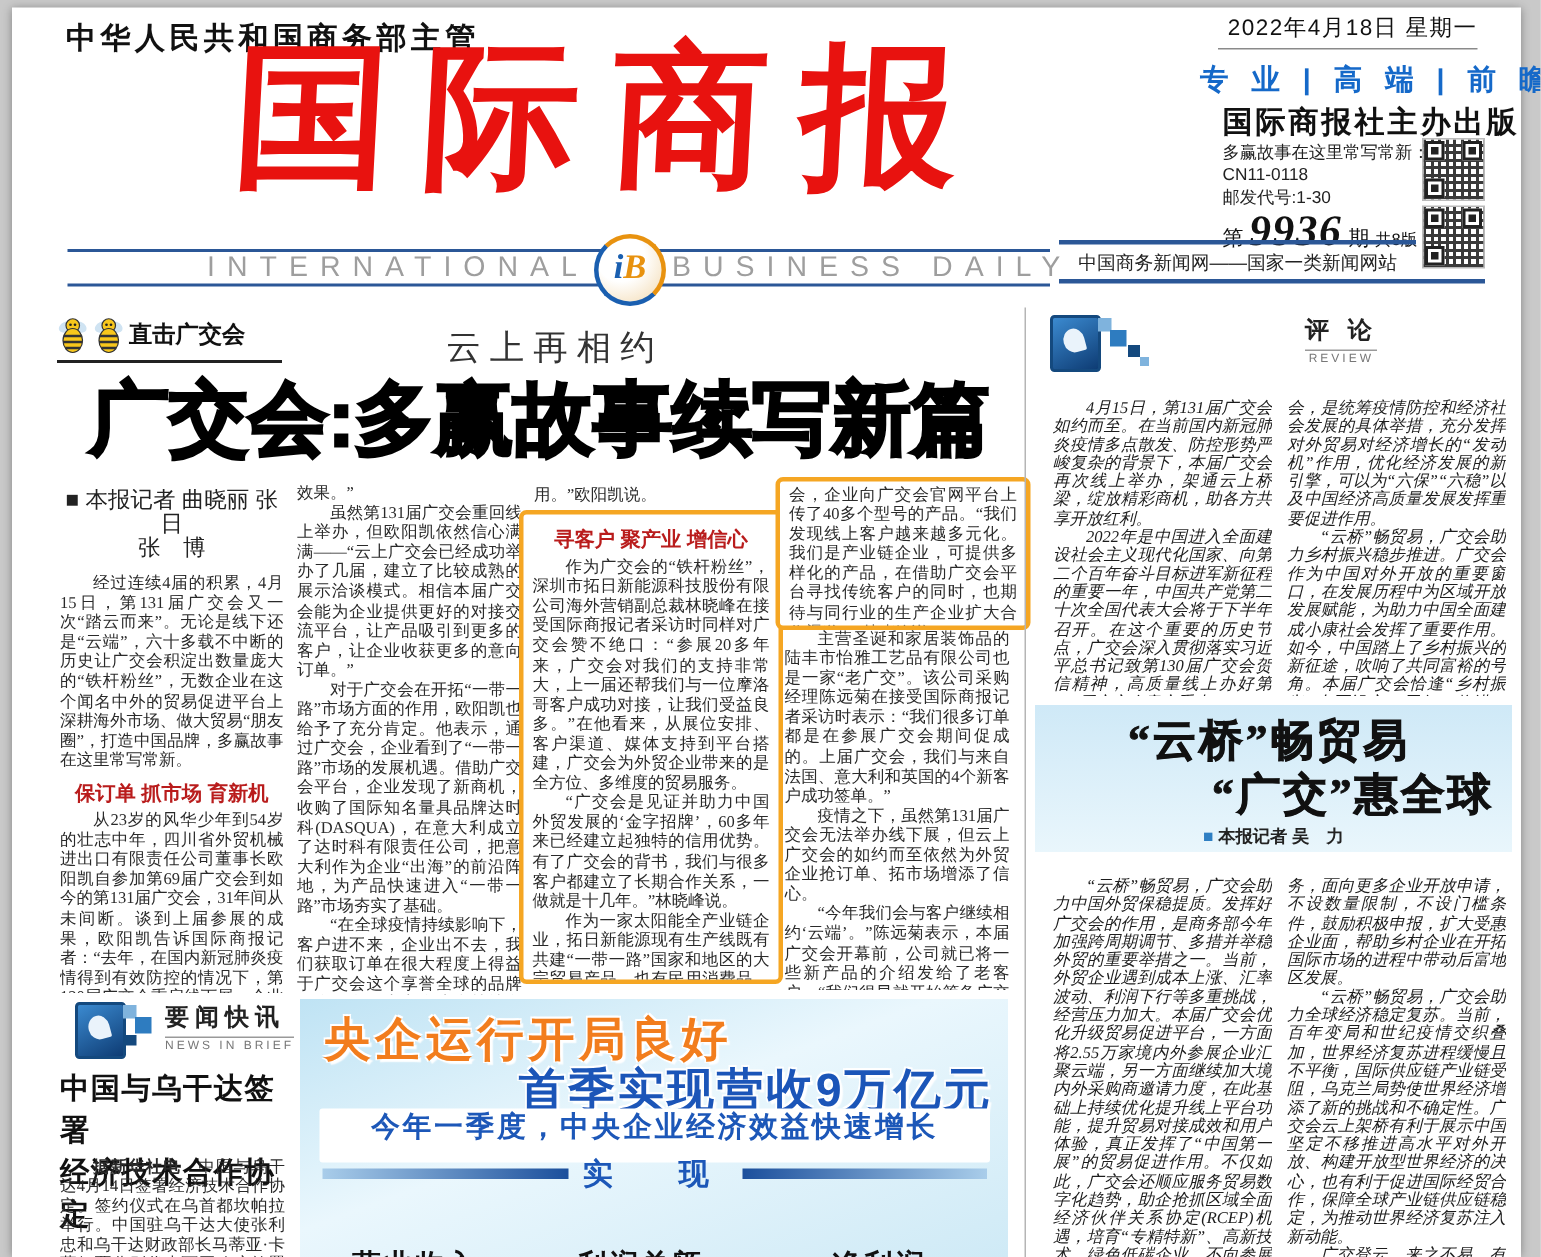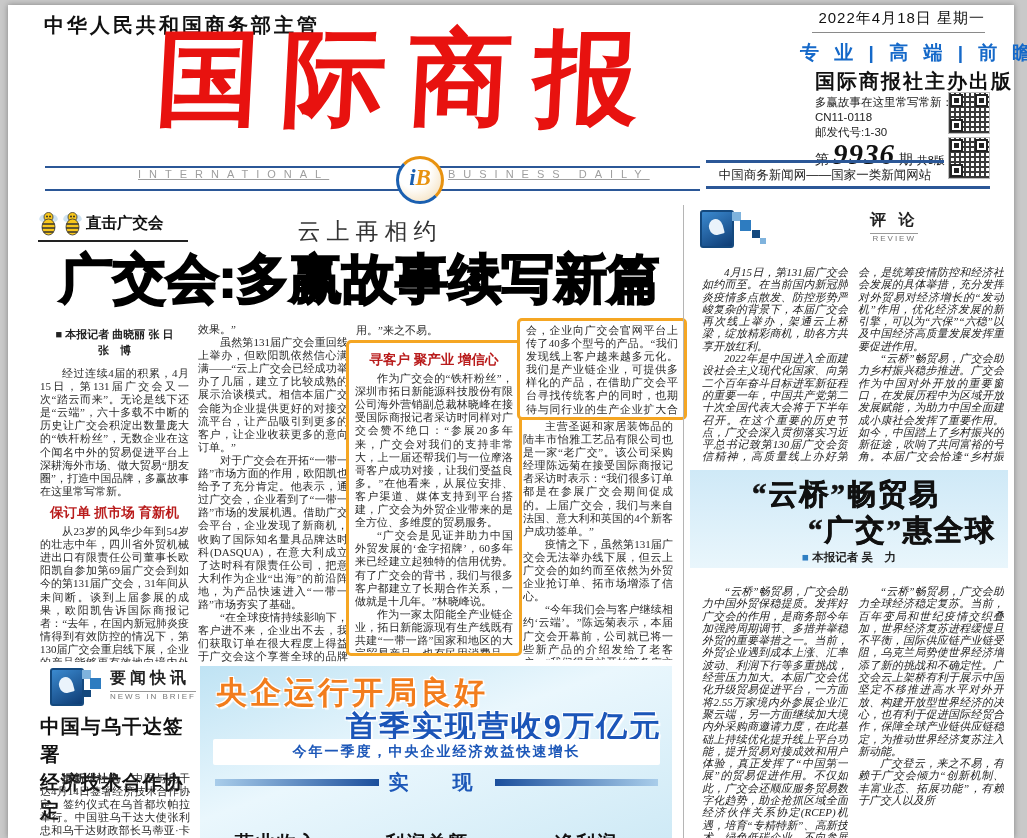--- a/index.html
+++ b/index.html
@@ -8,21 +8,21 @@
   .abs{position:absolute;}
   .page{left:8px;top:5px;width:1006px;height:833px;background:#fff;box-shadow:0 0 6px rgba(0,0,0,.35);}
   
   .supervisor{left:44px;top:12px;font-family:"Liberation Sans","DejaVu Sans",sans-serif;
               font-size:20px;font-weight:600;letter-spacing:3px;color:#111;}
   .masthead{left:128px;top:22px;width:560px;text-align:center;font-size:104px;line-height:1.1;
             font-weight:bold;color:#e8120f;letter-spacing:22px;transform:skewX(-3deg);
             font-family:"Liberation Serif","DejaVu Serif",serif;white-space:nowrap;}
   .stripline{height:2px;background:#2b5797;}
   .striptext{font-family:"Liberation Sans","DejaVu Sans",sans-serif;color:#9e9e9e;
-             font-size:11px;letter-spacing:8px;white-space:nowrap;text-decoration:underline;}
+             font-size:19px;letter-spacing:8px;white-space:nowrap;}
   .iblogo{width:42px;height:42px;border-radius:50%;background:radial-gradient(circle at 35% 30%,#fff 40%,#f2d9ae);
           border:3px solid #e8920f;border-left-color:#1a5fb0;border-bottom-color:#1a5fb0;
           text-align:center;line-height:38px;font-style:italic;font-weight:bold;font-size:23px;
           font-family:"Liberation Serif",serif;background-color:#fff;}
   .iblogo .i{color:#1a5fb0;} .iblogo .b{color:#e8920f;}
   .hr-right{height:1px;background:#8a8a8a;}
   .date{font-family:"Liberation Sans","DejaVu Sans",sans-serif;font-size:15px;color:#111;letter-spacing:1px;}
   .slogan{font-family:"Liberation Sans","DejaVu Sans",sans-serif;font-size:19px;font-weight:bold;
           color:#1569c9;letter-spacing:5px;white-space:nowrap;}
   .publisher{font-family:"Liberation Sans","DejaVu Sans",sans-serif;font-size:20px;font-weight:600;
@@ -42,21 +42,21 @@
   .tagwrap{left:38px;top:210px;width:150px;border-bottom:2px solid #222;padding-bottom:4px;
            display:flex;align-items:center;gap:3px;}
   .taglabel{font-family:"Liberation Sans","DejaVu Sans",sans-serif;font-size:15.5px;font-weight:bold;color:#111;}
   .kicker{left:240px;top:216px;width:260px;text-align:center;font-size:23px;color:#333;letter-spacing:6px;}
   .headline{left:44px;top:244px;width:632px;text-align:center;
             font-family:"Liberation Sans","DejaVu Sans",sans-serif;font-size:53px;font-weight:900;
             color:#000;letter-spacing:0px;-webkit-text-stroke:2px #000;white-space:nowrap;}
   .col{font-size:11px;line-height:13.1px;text-align:justify;overflow:hidden;color:#2a2a2a;}
   .col p{margin:0;text-indent:2em;}
   .col p.cont{text-indent:0;}
-  .byline{font-family:"Liberation Sans","DejaVu Sans",sans-serif;font-size:11px;font-weight:bold;
+  .byline{font-family:"Liberation Sans","DejaVu Sans",sans-serif;font-size:15px;font-weight:normal;
           text-align:center;line-height:16px;margin-bottom:9px;color:#222;}
   .subhead{font-family:"Liberation Sans","DejaVu Sans",sans-serif;font-size:13.5px;font-weight:bold;
            text-align:center;color:#b91c1c;margin:8px 0 6px 0;}
   .obox{border:3px solid #f5a623;border-radius:5px;background:#fff;overflow:hidden;}
   
   .seclogo{display:flex;align-items:flex-start;gap:8px;}
   .cube{width:30px;height:34px;border:2px solid #14497e;border-radius:3px;position:relative;
         background:linear-gradient(150deg,#3b8ad0,#0e3c74);}
   .cube b{position:absolute;left:7px;top:7px;width:14px;height:16px;background:#eaf3fb;
           border-radius:60% 60% 10% 60%;transform:rotate(-15deg);}
@@ -68,23 +68,23 @@
              color:#111;line-height:28px;letter-spacing:1px;}
   
   .banner{left:200px;top:666px;width:472px;height:172px;overflow:hidden;
           background:linear-gradient(160deg,#bfe3f4 0%,#eaf7fd 45%,#cfeaf6 100%);}
   .bt1{position:absolute;left:16px;top:6px;font-family:"Liberation Sans",sans-serif;font-size:31px;
        font-weight:900;color:#f27d1d;letter-spacing:3px;
        text-shadow:-1px -1px 0 #fff,1px -1px 0 #fff,-1px 1px 0 #fff,2px 2px 1px #fff;}
   .bt2{position:absolute;left:10px;top:40px;width:452px;text-align:right;font-family:"Liberation Sans",sans-serif;
        font-size:31px;font-weight:900;color:#1b55b8;letter-spacing:2px;
        text-shadow:-1px -1px 0 #fff,1px -1px 0 #fff,-1px 1px 0 #fff,2px 2px 1px #fff;}
-  .bwhite{position:absolute;left:13px;top:73px;width:447px;height:26px;background:#fff;border-radius:2px;
+  .bwhite{position:absolute;left:13px;top:73px;width:447px;height:36px;background:#fff;border-radius:2px;
           text-align:center;line-height:25px;font-family:"Liberation Sans",sans-serif;
-          font-size:14px;font-weight:bold;color:#1c57b8;letter-spacing:2px;}
+          font-size:19px;font-weight:bold;color:#1c57b8;letter-spacing:2px;}
   .brealize{position:absolute;left:15px;top:103px;width:443px;display:flex;align-items:center;gap:10px;}
   .bbar{flex:1;height:7px;background:linear-gradient(90deg,#a9cdea,#1b4f9c);}
   .bbar.rev{background:linear-gradient(270deg,#a9cdea,#1b4f9c);}
   .brealize span{font-family:"Liberation Sans",sans-serif;font-size:20px;font-weight:900;color:#1c57b8;letter-spacing:12px;}
   .bstats{position:absolute;left:6px;top:124px;width:460px;display:flex;justify-content:space-around;}
   .bstat{text-align:center;}
   .bstat .lbl{font-family:"Liberation Sans",sans-serif;font-size:19px;font-weight:900;color:#111;letter-spacing:2px;margin-top:40px;}
   .bstat .val{margin-top:4px;background:linear-gradient(180deg,#3474cd,#1a47a0);color:#fff;
               font-family:"Liberation Sans",sans-serif;font-size:23px;font-weight:900;letter-spacing:1px;
               padding:4px 12px;border-radius:3px;box-shadow:inset 0 0 6px rgba(255,255,255,.4);}
@@ -176,21 +176,21 @@
 
   <div class="abs col" style="left:198px;top:323px;width:150px;height:340px;">
     <p class="cont">效果。”</p>
     <div>
         <p>虽然第131届广交会重回线上举办，但欧阳凯依然信心满满——“云上广交会已经成功举办了几届，建立了比较成熟的展示洽谈模式。相信本届广交会能为企业提供更好的对接交流平台，让产品吸引到更多的客户，让企业收获更多的意向订单。”</p>
         <p>对于广交会在开拓“一带一路”市场方面的作用，欧阳凯也给予了充分肯定。他表示，通过广交会，企业看到了“一带一路”市场的发展机遇。借助广交会平台，企业发现了新商机，收购了国际知名量具品牌达时科(DASQUA)，在意大利成立了达时科有限责任公司，把意大利作为企业“出海”的前沿阵地，为产品快速进入“一带一路”市场夯实了基础。</p>
         <p>“在全球疫情持续影响下，客户进不来，企业出不去，我们获取订单在很大程度上得益于广交会这个享誉全球的品牌展会。有了广交会这个持续有效的贸易促进平台，国外客户可以顺利地与我们对接，这对企业签署更多订单起到了积极的助推作</p>
       </div>
   </div>
 
-  <p class="abs col cont" style="left:356px;top:324px;width:150px;margin:0;text-indent:0;">用。”来之不易。</p>
+  <p class="abs col cont" style="left:356px;top:324px;width:150px;margin:0;text-indent:0;">用。”欧阳凯说。</p>
   <div class="abs obox col" style="left:346px;top:340px;width:158px;height:306px;padding:2px 6px;">
     <div class="subhead">寻客户 聚产业 增信心</div>
     <div>
         <p>作为广交会的“铁杆粉丝”，深圳市拓日新能源科技股份有限公司海外营销副总裁林晓峰在接受国际商报记者采访时同样对广交会赞不绝口：“参展20多年来，广交会对我们的支持非常大，上一届还帮我们与一位摩洛哥客户成功对接，让我们受益良多。”在他看来，从展位安排、客户渠道、媒体支持到平台搭建，广交会为外贸企业带来的是全方位、多维度的贸易服务。</p>
         <p>“广交会是见证并助力中国外贸发展的‘金字招牌’，60多年来已经建立起独特的信用优势。有了广交会的背书，我们与很多客户都建立了长期合作关系，一做就是十几年。”林晓峰说。</p>
         <p>作为一家太阳能全产业链企业，拓日新能源现有生产线既有共建“一带一路”国家和地区的大宗贸易产品，也有民用消费品。参展本届广交</p>
       </div>
   </div>
 
   <div class="abs obox col" style="left:517px;top:318px;width:152px;height:90px;padding:3px 6px;">
@@ -291,18 +291,19 @@
       <span>本报记者 吴　力</span>
     </div>
   </div>
 
   <div class="abs kai" style="left:702px;top:585px;width:146px;height:253px;">
     <div>
         <p>“云桥”畅贸易，广交会助力中国外贸保稳提质。发挥好广交会的作用，是商务部今年加强跨周期调节、多措并举稳外贸的重要举措之一。当前，外贸企业遇到成本上涨、汇率波动、利润下行等多重挑战，经营压力加大。本届广交会优化升级贸易促进平台，一方面将2.55万家境内外参展企业汇聚云端，另一方面继续加大境内外采购商邀请力度，在此基础上持续优化提升线上平台功能，提升贸易对接成效和用户体验，真正发挥了“中国第一展”的贸易促进作用。不仅如此，广交会还顺应服务贸易数字化趋势，助企抢抓区域全面经济伙伴关系协定(RCEP)机遇，培育“专精特新”、高新技术、绿色低碳企业，不向参展企业和跨境电商平台收取任何费用</p>
       </div>
   </div>
   <div class="abs kai" style="left:858px;top:585px;width:146px;height:253px;">
+    <p class="cont">务，面向更多企业开放申请，不设数量限制，不设门槛条件，鼓励积极申报，扩大受惠企业面，帮助乡村企业在开拓国际市场的进程中带动后富地区发展。</p>
     <div>
         <p>“云桥”畅贸易，广交会助力全球经济稳定复苏。当前，百年变局和世纪疫情交织叠加，世界经济复苏进程缓慢且不平衡，国际供应链产业链受阻，乌克兰局势使世界经济增添了新的挑战和不确定性。广交会云上架桥有利于展示中国坚定不移推进高水平对外开放、构建开放型世界经济的决心，也有利于促进国际经贸合作，保障全球产业链供应链稳定，为推动世界经济复苏注入新动能。</p>
         <p>广交登云，来之不易，有赖于广交会倾力“创新机制、丰富业态、拓展功能”，有赖于广交人以及所</p>
       </div>
   </div>
 </div>
 
 </body></html>

